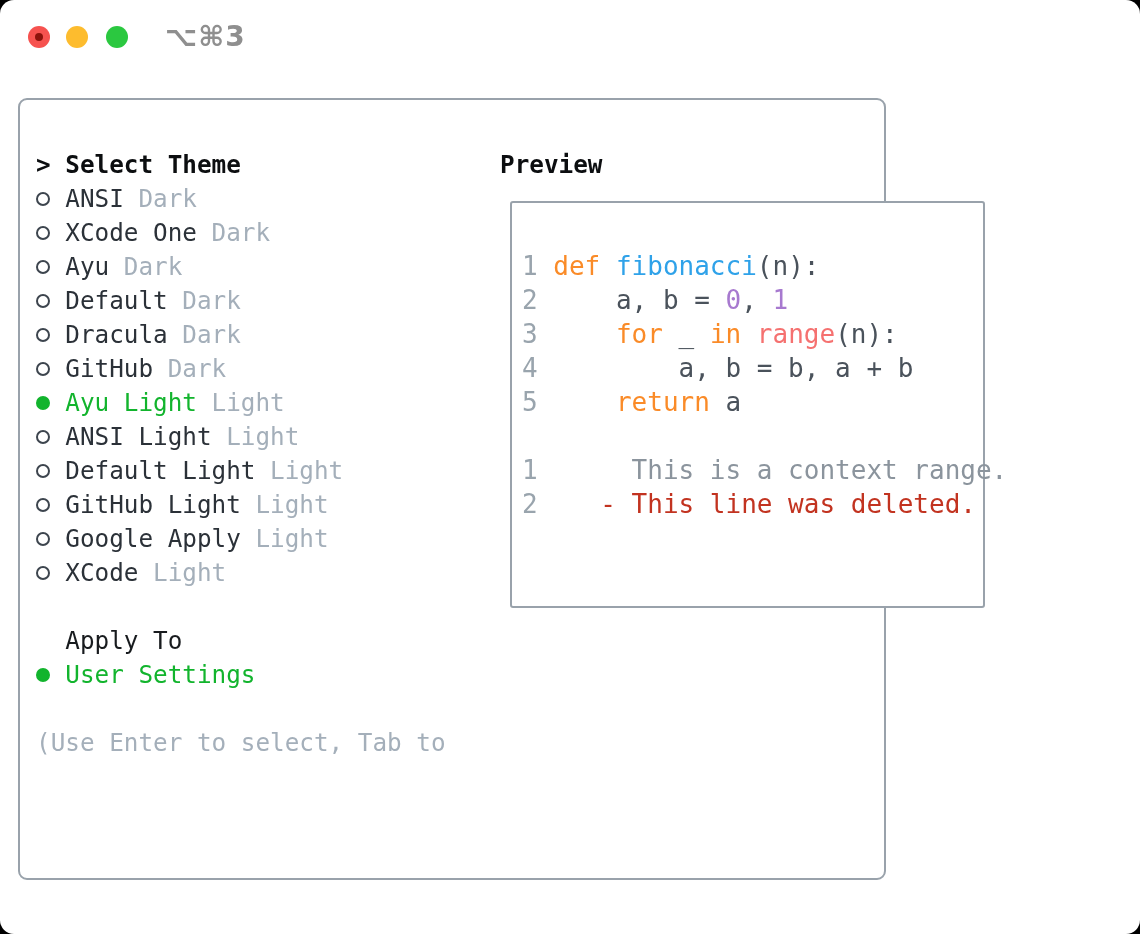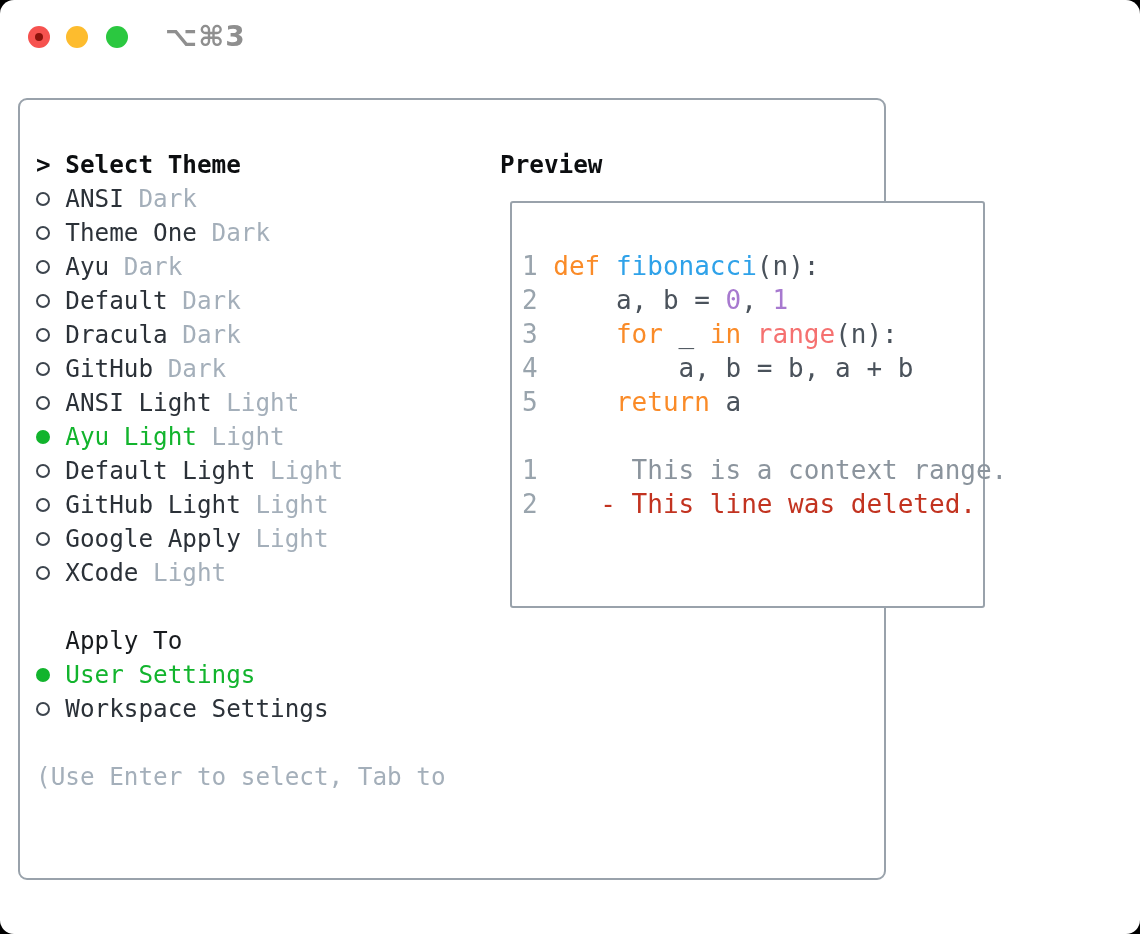--- a/index.html
+++ b/index.html
@@ -73,39 +73,38 @@
   <span class="light yellow"></span>
   <span class="light green"></span>
   <div class="title">⌥⌘3</div>
 
   <div class="panel">
     <div class="left">
       <div class="row"><span class="prompt">&gt; </span><span class="h">Select Theme</span></div>
 
       <div id="theme-list">
           <div class="row"><span class="radio"></span><span class="">ANSI </span><span class="muted">Dark</span></div>
-          <div class="row"><span class="radio"></span><span class="">Theme One </span><span class="muted">Dark</span></div>
+          <div class="row"><span class="radio"></span><span class="">XCode One </span><span class="muted">Dark</span></div>
           <div class="row"><span class="radio"></span><span class="">Ayu </span><span class="muted">Dark</span></div>
           <div class="row"><span class="radio"></span><span class="">Default </span><span class="muted">Dark</span></div>
           <div class="row"><span class="radio"></span><span class="">Dracula </span><span class="muted">Dark</span></div>
           <div class="row"><span class="radio"></span><span class="">GitHub </span><span class="muted">Dark</span></div>
+          <div class="row"><span class="radio sel"></span><span class="selgreen">Ayu Light </span><span class="muted">Light</span></div>
           <div class="row"><span class="radio"></span><span class="">ANSI Light </span><span class="muted">Light</span></div>
-          <div class="row"><span class="radio sel"></span><span class="selgreen">Ayu Light </span><span class="muted">Light</span></div>
           <div class="row"><span class="radio"></span><span class="">Default Light </span><span class="muted">Light</span></div>
           <div class="row"><span class="radio"></span><span class="">GitHub Light </span><span class="muted">Light</span></div>
           <div class="row"><span class="radio"></span><span class="">Google Apply </span><span class="muted">Light</span></div>
           <div class="row"><span class="radio"></span><span class="">XCode </span><span class="muted">Light</span></div>
         </div>
 
       <div class="row"> </div>
       <div class="row"><span class="h2 indent2">Apply To</span></div>
 
       <div id="apply-list">
           <div class="row"><span class="radio sel"></span><span class="selgreen">User Settings</span></div>
-          <div class="row"><span class="radio"></span><span class="">Workspace Settings</span></div>
         </div>
 
       <div class="row"> </div>
       <div class="hint">
         <div class="row">(Use Enter to select, Tab to</div>
       </div>
     </div>
 
     <div class="right">
       <div class="row h">Preview</div>

